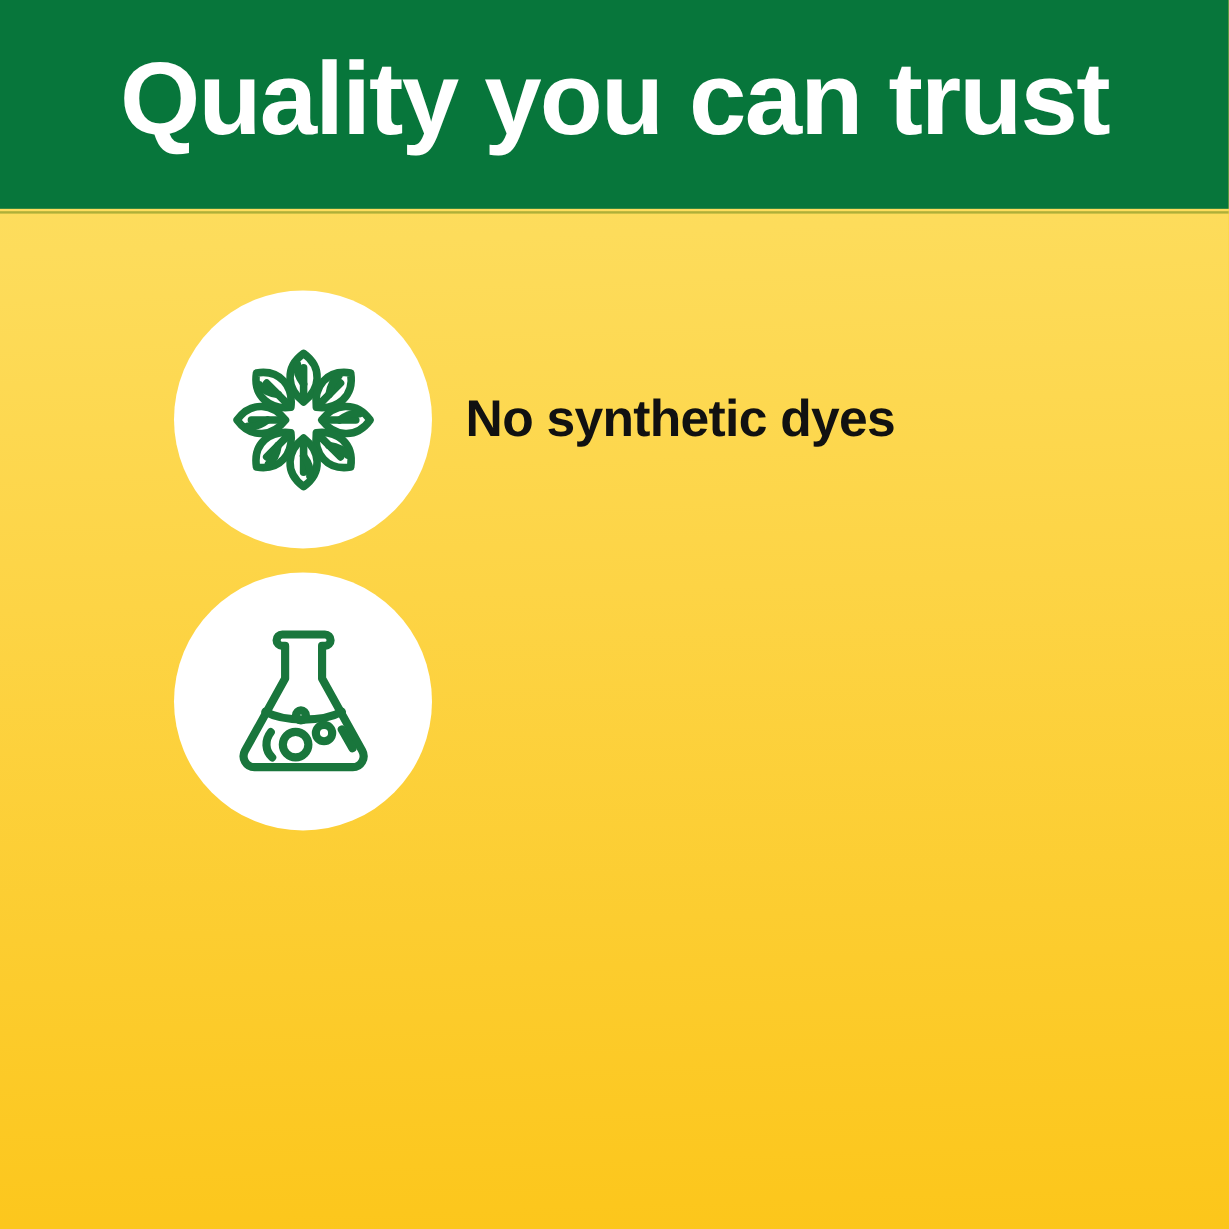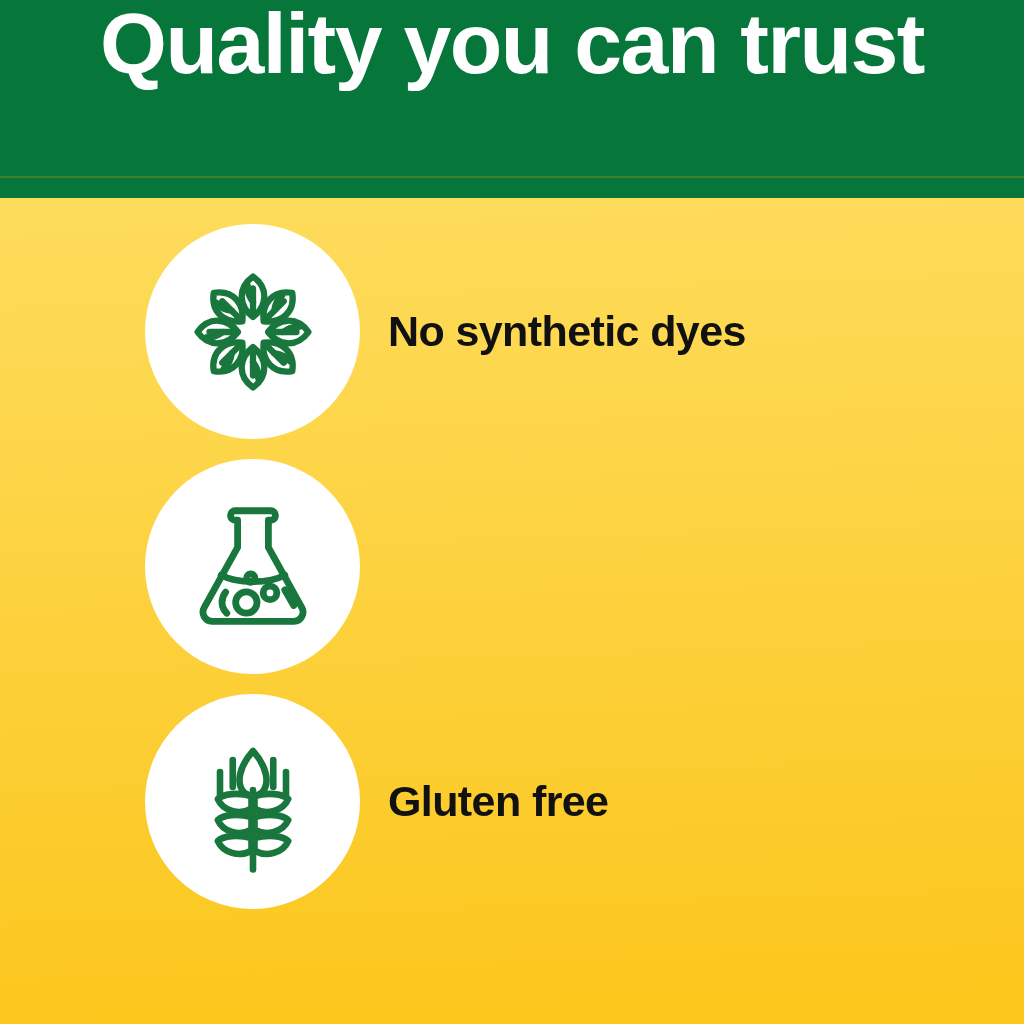--- a/index.html
+++ b/index.html
@@ -22,23 +22,24 @@
     overflow: hidden;
     background: linear-gradient(178deg, #FDDF63 0%, #FDDC5B 20%, #FDD445 48%, #FCCD30 74%, #FCC61A 100%);
   }
 
   
   .header {
     position: absolute;
     top: 0;
     left: 0;
     width: 1024px;
-    height: 198px;
+    height: 174px;
     background: #07763B;
     display: flex;
+    align-items: center;
     justify-content: center;
     box-sizing: border-box;
     padding: 0 30px 8px 30px;
   }
   .header-title {
     color: #FFFFFF;
     font-family: "Liberation Sans", sans-serif;
     font-weight: bold;
     font-size: 86px;
     line-height: 1;
@@ -60,21 +61,21 @@
   
   .features {
     position: absolute;
     top: 178px;
     left: 0;
     width: 1024px;
     height: 846px;
     display: flex;
     flex-direction: column;
     justify-content: flex-start;
-    padding-top: 36px;
+    padding-top: 54px;
     box-sizing: border-box;
   }
   .feature-row {
     display: flex;
     align-items: center;
     height: 235px;
     padding-left: 145px;
     box-sizing: border-box;
   }
   .icon-badge {
@@ -182,44 +183,15 @@
             <circle cx="61.5" cy="67.5" r="4.6"></circle>
             <circle cx="48.5" cy="57.5" r="2.8"></circle>
 
             <path d="M31.5 67 c-3.5 4.5 -3.2 10.4 0.8 14.2"></path>
             <path d="M71.5 65.5 L 77.5 76"></path>
           </svg>
         </span>
       </div>
     </div>
 
-    <div class="feature-row">
-      <div class="icon-badge">
-        <span>
-          <svg width="150" height="150" viewBox="0 0 100 100" fill="none" stroke="#19763C" stroke-width="4.4" stroke-linecap="round" stroke-linejoin="round">
-
-            <path d="M50 95 V 42"></path>
-
-            <path d="M50 16 C 41 26, 38 38, 44.5 44 C 47 46.4, 53 46.4, 55.5 44
-                     C 62 38, 59 26, 50 16 Z"></path>
-
-            <path d="M36.5 22 V 40"></path>
-            <path d="M63.5 22 V 40"></path>
-
-            <path d="M28 30 V 46"></path>
-            <path d="M72 30 V 46"></path>
-
-            <path d="M49 46 C 40 43.5, 30 44.5, 26.5 48 C 30 56, 41 59, 49 54.5 Z"></path>
-            <path d="M51 46 C 60 43.5, 70 44.5, 73.5 48 C 70 56, 59 59, 51 54.5 Z"></path>
-
-            <path d="M49 60 C 40 57.5, 30 58.5, 26.5 62 C 30 70, 41 73, 49 68.5 Z"></path>
-            <path d="M51 60 C 60 57.5, 70 58.5, 73.5 62 C 70 70, 59 73, 51 68.5 Z"></path>
-
-            <path d="M49 74 C 40 71.5, 30 72.5, 26.5 76 C 30 84, 41 87, 49 82.5 Z"></path>
-            <path d="M51 74 C 60 71.5, 70 72.5, 73.5 76 C 70 84, 59 87, 51 82.5 Z"></path>
-          </svg>
-        </span>
-      </div>
-      <div class="feature-label">Gluten free</div>
-    </div>
 
   </div>
 </div>
 
 </body></html>

